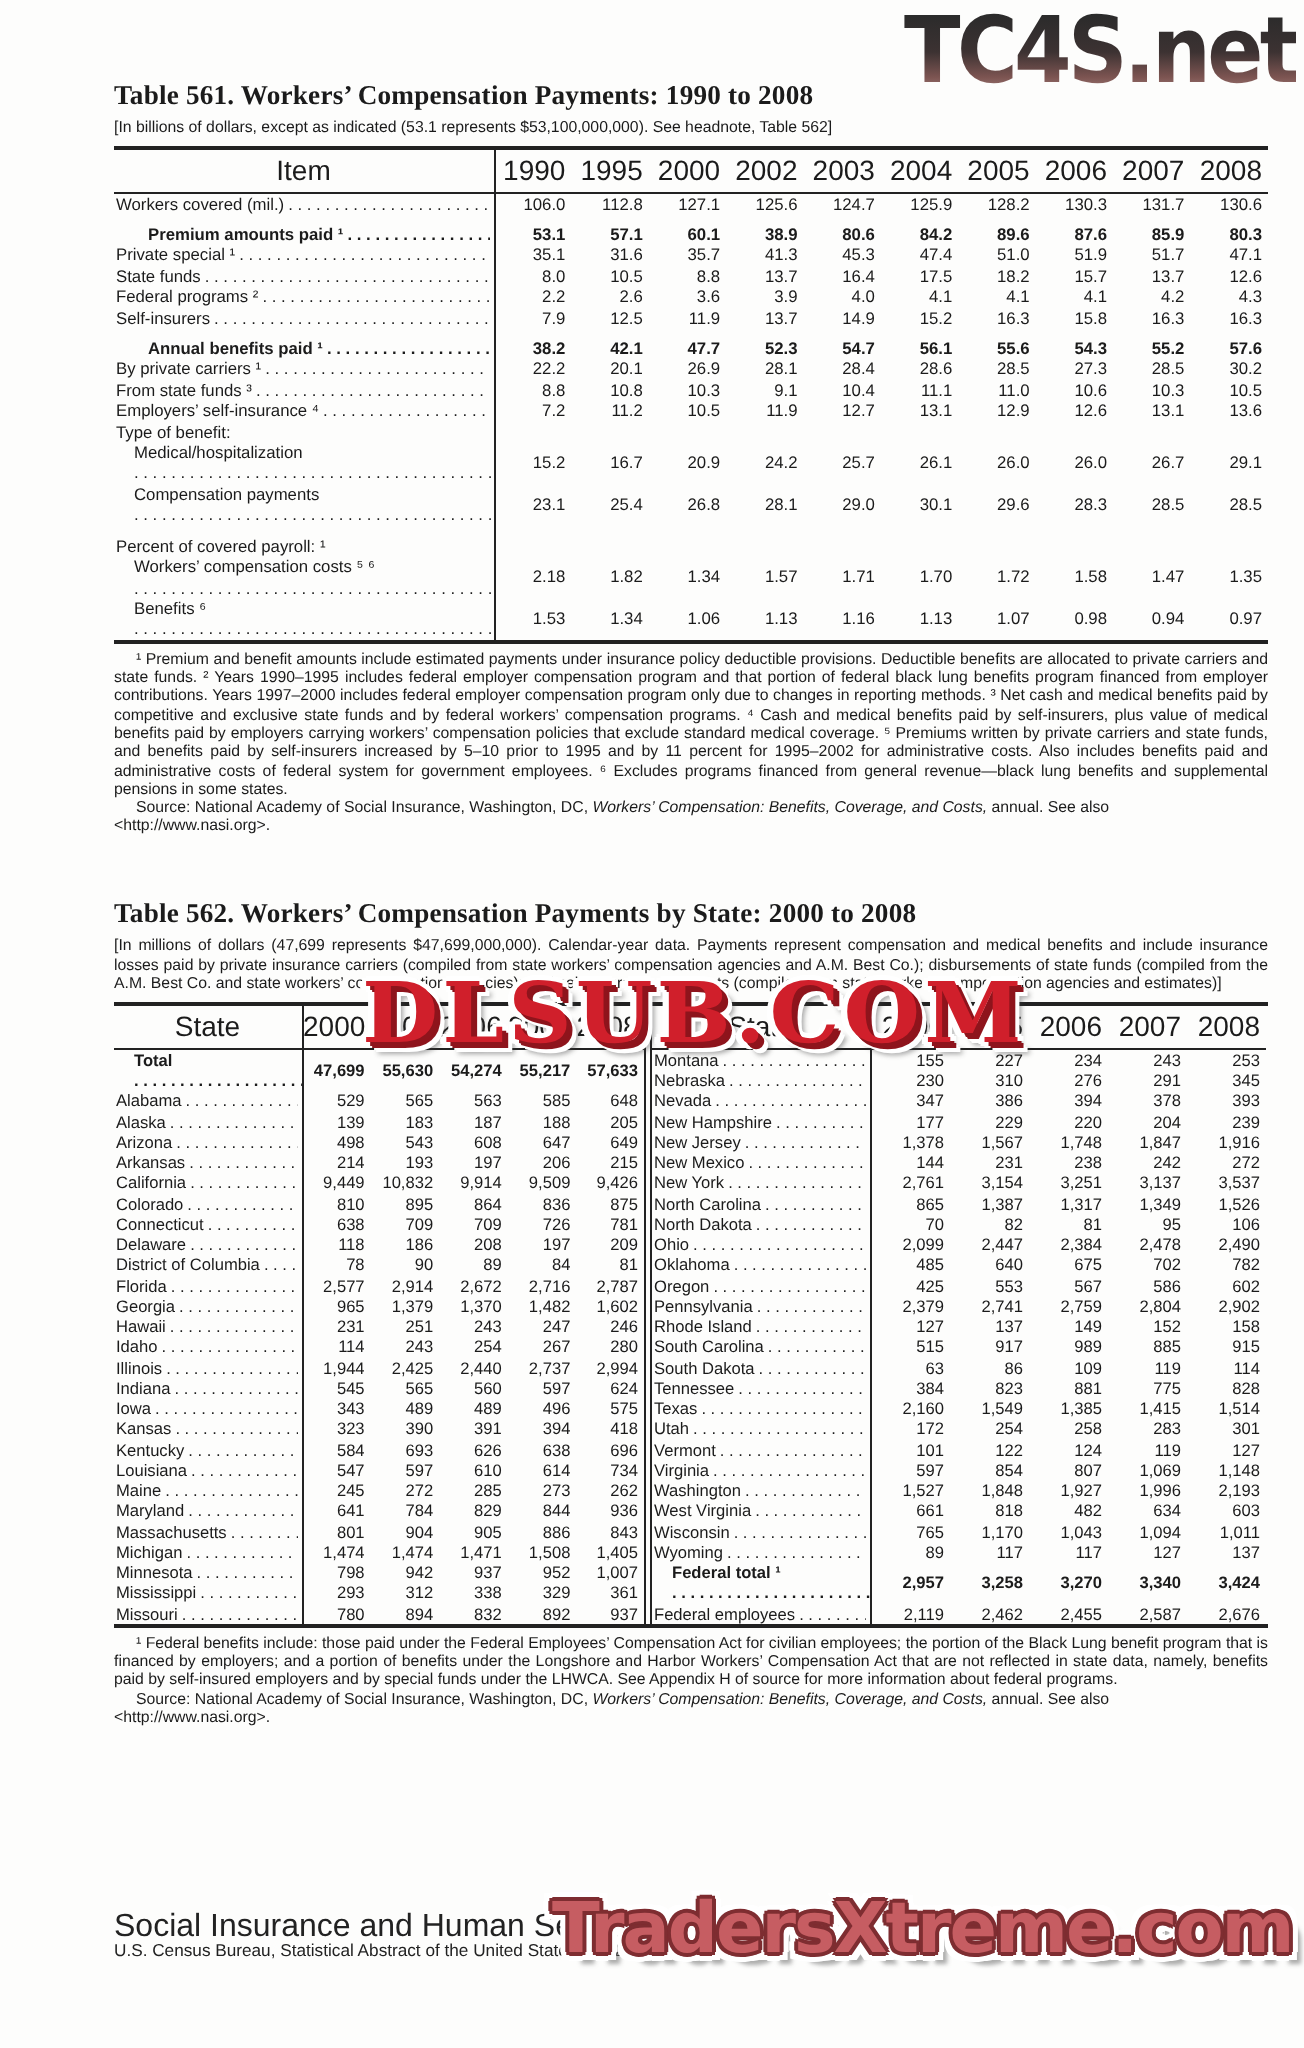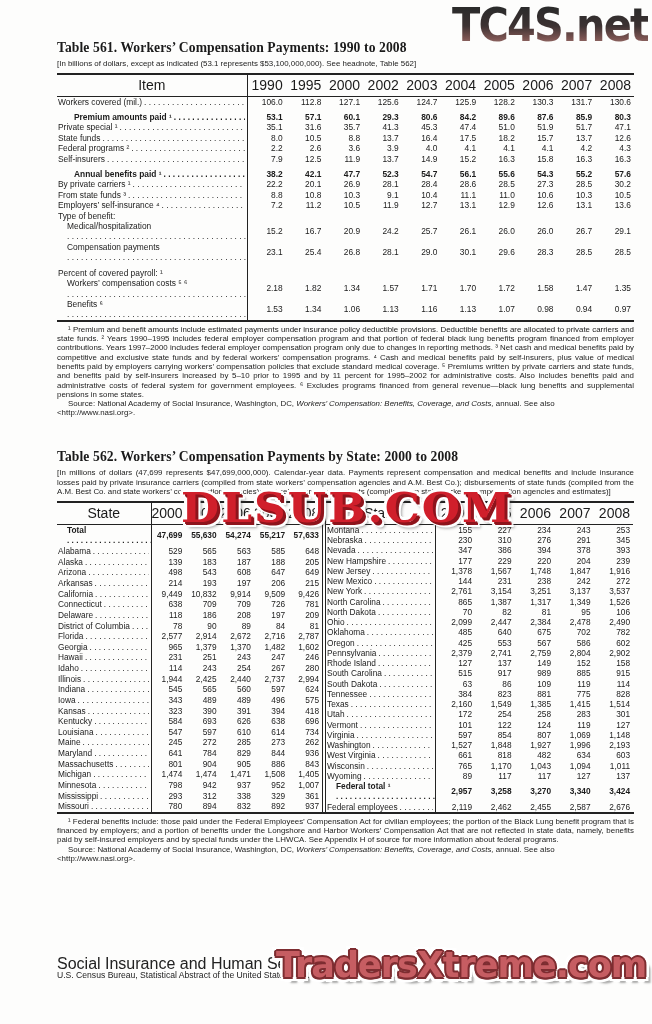--- a/index.html
+++ b/index.html
@@ -114,21 +114,21 @@
           <tr class="bold">
             <td class="lab i2">
               <div class="lt">
                 <span class="tx">Premium amounts paid ¹</span>
                 <span class="dots"></span>
               </div>
             </td>
             <td class="num">53.1</td>
             <td class="num">57.1</td>
             <td class="num">60.1</td>
-            <td class="num">29.3</td>
+            <td class="num">38.9</td>
             <td class="num">80.6</td>
             <td class="num">84.2</td>
             <td class="num">89.6</td>
             <td class="num">87.6</td>
             <td class="num">85.9</td>
             <td class="num">80.3</td>
           </tr>
           <tr>
             <td class="lab i0">
               <div class="lt">
@@ -484,20 +484,33 @@
                 <div class="lt">
                   <span class="tx">California</span>
                   <span class="dots"></span>
                 </div>
               </td>
               <td class="num">9,449</td>
               <td class="num">10,832</td>
               <td class="num">9,914</td>
               <td class="num">9,509</td>
               <td class="num">9,426</td>
+            </tr>
+            <tr>
+              <td class="lab i0">
+                <div class="lt">
+                  <span class="tx">Colorado</span>
+                  <span class="dots"></span>
+                </div>
+              </td>
+              <td class="num">810</td>
+              <td class="num">895</td>
+              <td class="num">864</td>
+              <td class="num">836</td>
+              <td class="num">875</td>
             </tr>
             <tr>
               <td class="lab i0">
                 <div class="lt">
                   <span class="tx">Connecticut</span>
                   <span class="dots"></span>
                 </div>
               </td>
               <td class="num">638</td>
               <td class="num">709</td>

